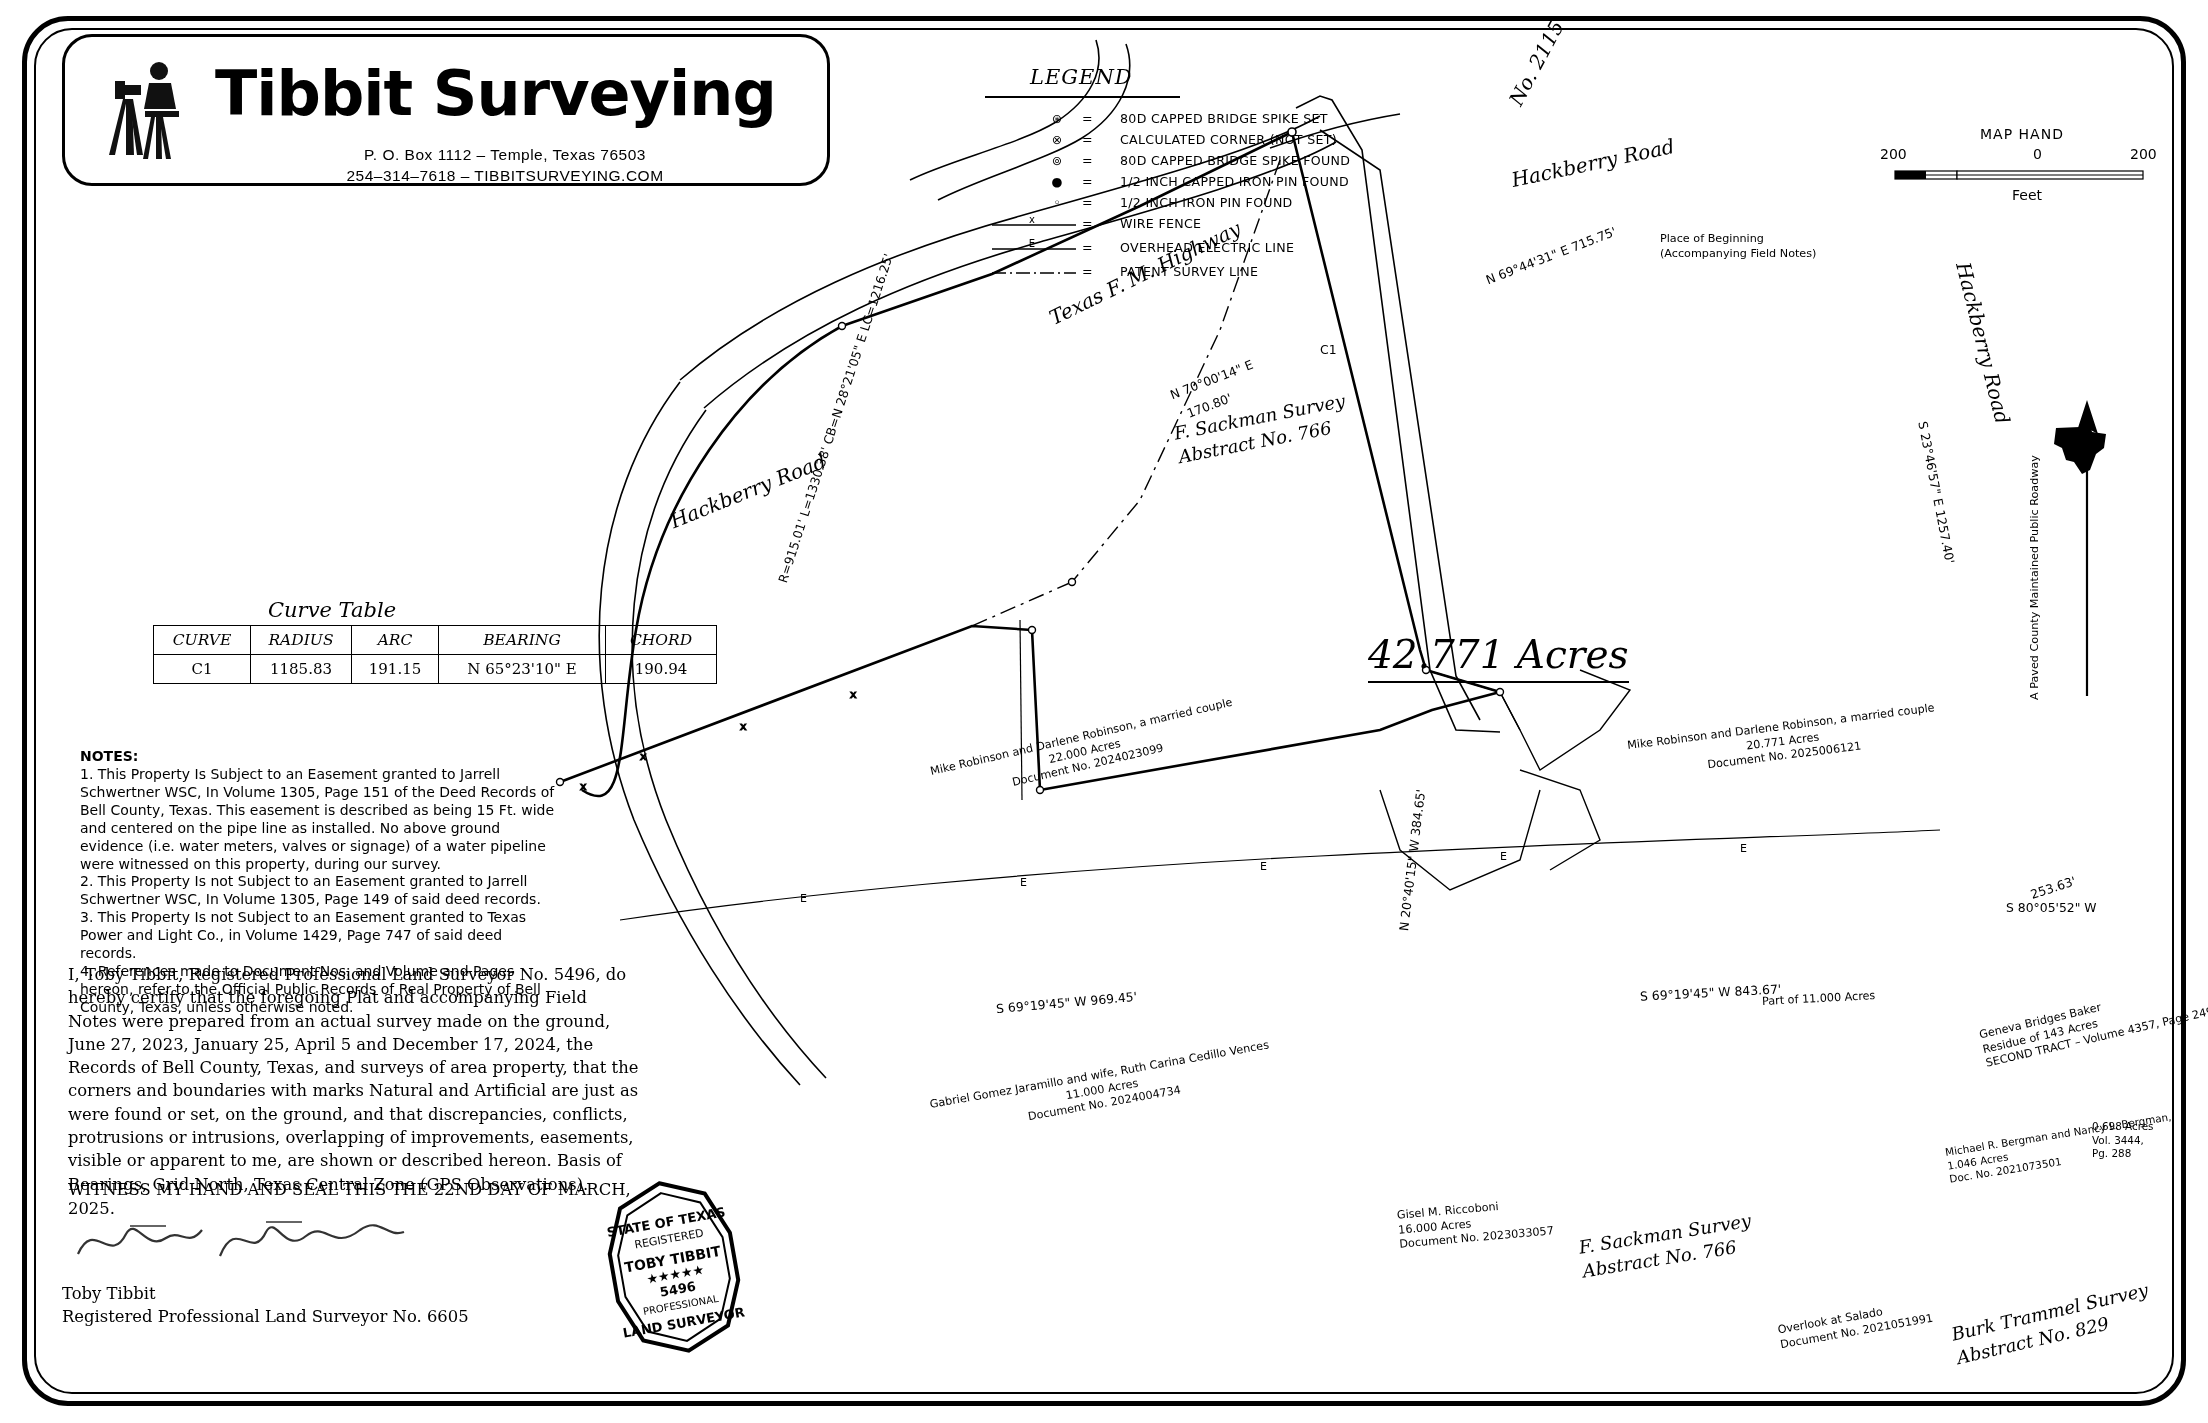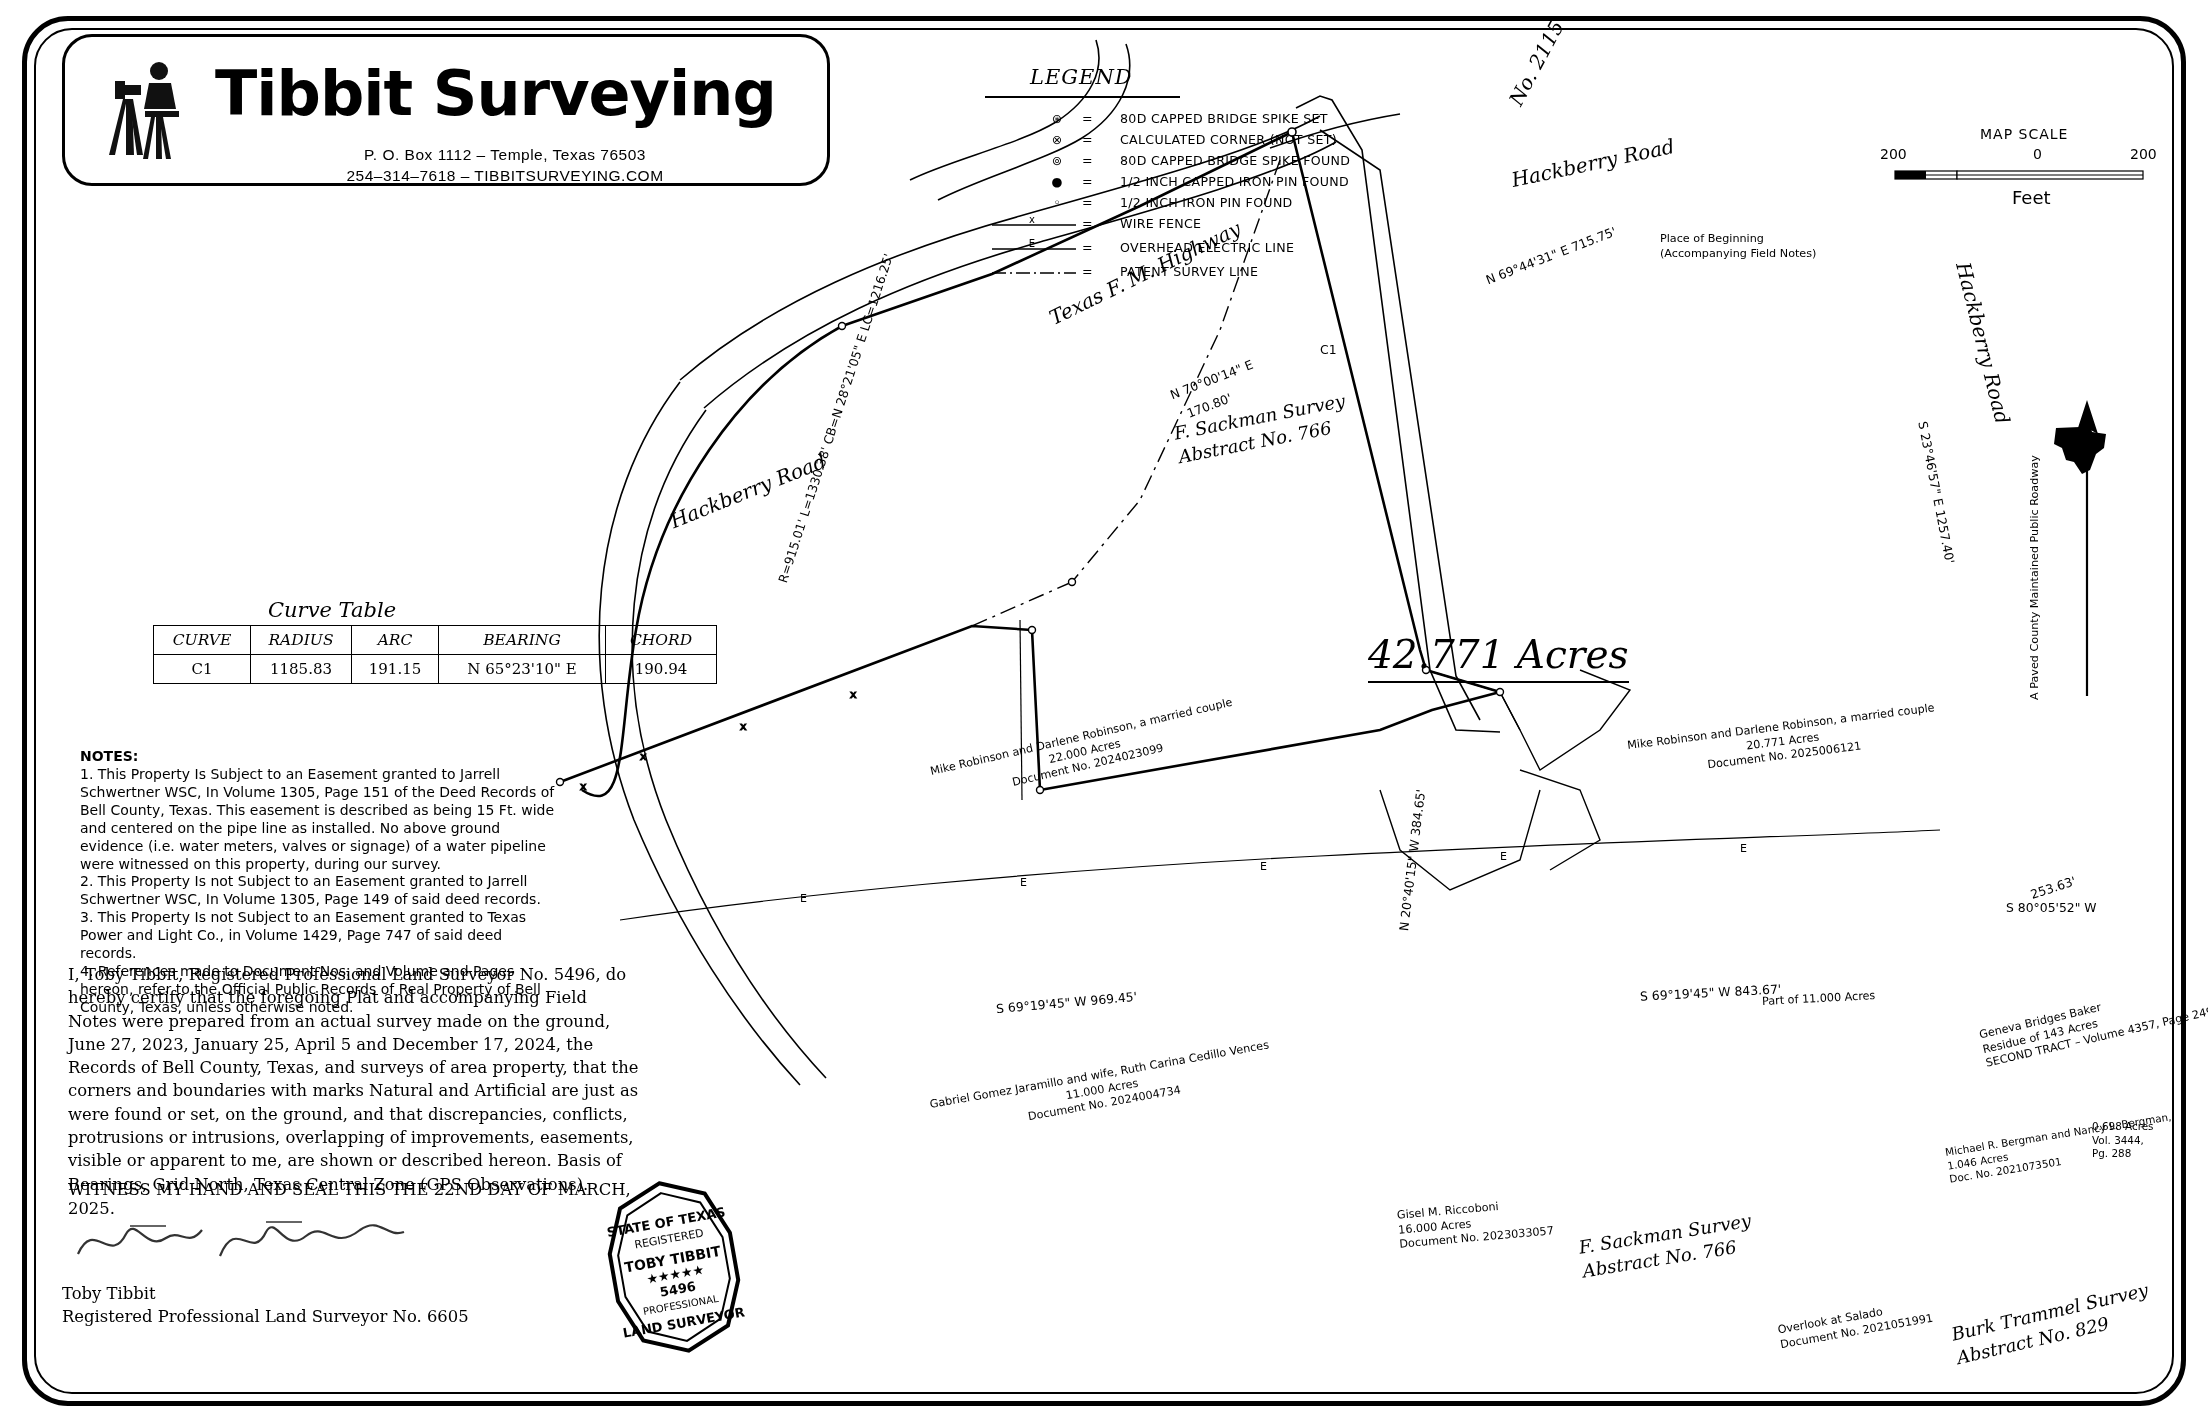--- a/index.html
+++ b/index.html
@@ -45,21 +45,21 @@
   .legend-row{position:relative;height:21px;line-height:21px;}
   .legend-sym{position:absolute;left:30px;top:0;width:34px;text-align:center;}
   .legend-eq{position:absolute;left:72px;top:0;}
   .legend-txt{position:absolute;left:110px;top:0;letter-spacing:.3px;}
 
   
   .scale-cap{position:absolute;left:1980px;top:126px;font-size:14px;letter-spacing:1px;font-family:"DejaVu Sans",sans-serif;}
   .scale-200l{position:absolute;left:1880px;top:146px;font-size:14px;font-family:"DejaVu Sans",sans-serif;}
   .scale-0{position:absolute;left:2033px;top:146px;font-size:14px;font-family:"DejaVu Sans",sans-serif;}
   .scale-200r{position:absolute;left:2130px;top:146px;font-size:14px;font-family:"DejaVu Sans",sans-serif;}
-  .scale-feet{position:absolute;left:2012px;top:187px;font-size:18px;font-family:"DejaVu Sans",sans-serif;}
+  .scale-feet{position:absolute;left:2012px;top:187px;font-size:14px;font-family:"DejaVu Sans",sans-serif;}
 
   .acre-label{position:absolute;left:1368px;top:632px;font-family:"DejaVu Serif",serif;font-style:italic;font-size:39px;border-bottom:2.5px solid #000;padding-bottom:4px;}
 
   .mapnote{position:absolute;font-family:"DejaVu Sans",sans-serif;font-size:12.4px;line-height:1.3;white-space:nowrap;}
   .mapnote.small{font-size:11.2px;}
   .mapnote.road{font-family:"DejaVu Serif",serif;font-style:italic;font-size:20px;}
   .mapnote.survey{font-family:"DejaVu Serif",serif;font-style:italic;font-size:18px;line-height:1.35;}
   svg{overflow:visible;}
 </style>
 </head>
@@ -196,21 +196,21 @@
     </div>
     <div class="legend-row" style="height:24px;">
       <svg width="86" height="18" style="position:absolute;left:-18px;top:2px;">
         <line x1="0" y1="10" x2="84" y2="10" stroke="#000" stroke-width="1.3" stroke-dasharray="14 4 2 4"></line>
       </svg>
       <span class="legend-eq">=</span>
       <span class="legend-txt">PATENT SURVEY LINE</span>
     </div>
   </div>
 
-  <div class="scale-cap">MAP SCALE</div>
+  <div class="scale-cap">MAP HAND</div>
   <div class="scale-200l">200</div>
   <div class="scale-0">0</div>
   <div class="scale-200r">200</div>
   <svg style="position:absolute;left:1895px;top:166px;" width="250" height="18">
     <rect x="0" y="5" width="62" height="8" fill="#fff" stroke="#000" stroke-width="1.2"></rect>
     <rect x="0" y="5" width="31" height="8" fill="#000"></rect>
     <rect x="62" y="5" width="186" height="8" fill="#fff" stroke="#000" stroke-width="1.2"></rect>
     <line x1="0" y1="9" x2="248" y2="9" stroke="#000" stroke-width="1"></line>
   </svg>
   <div class="scale-feet">Feet</div>

